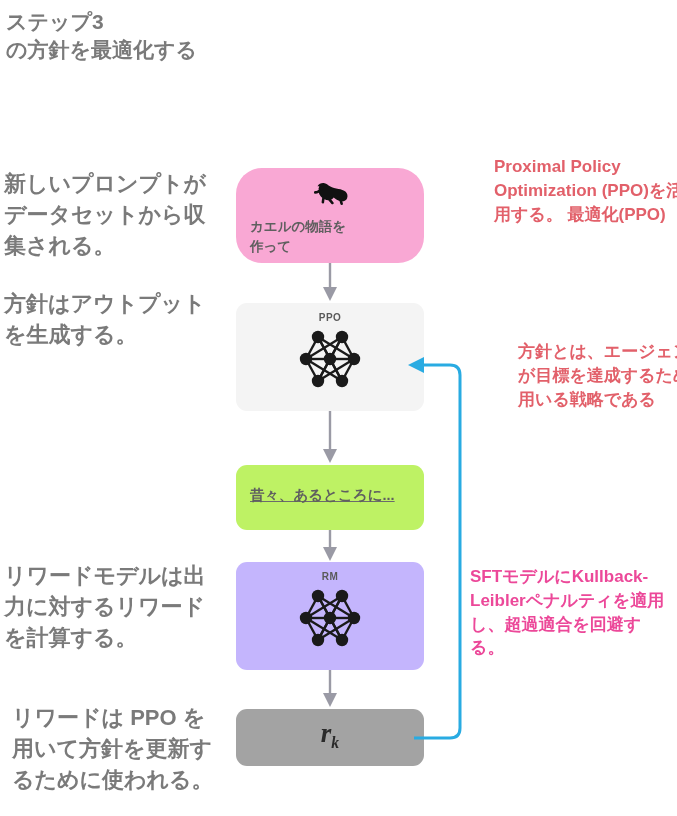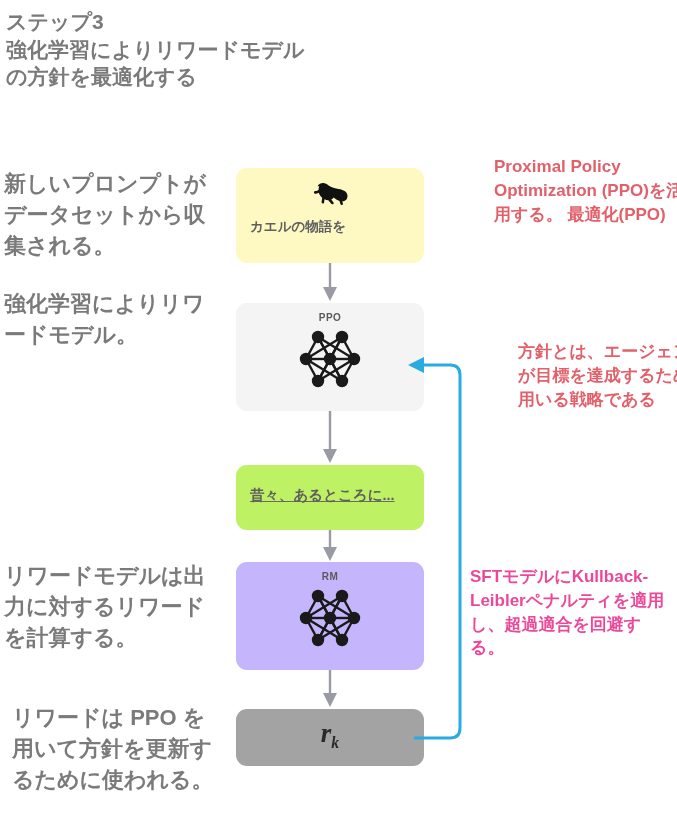--- a/index.html
+++ b/index.html
@@ -150,42 +150,42 @@
     width: 90px;
     height: 420px;
     pointer-events: none;
   }
 </style>
 </head>
 <body>
 
 <div id="title-block">
   <div class="tline">ステップ3</div>
-  <div class="tline">強化学習によりリワードモデル</div>
   <div class="tline">の方針を最適化する</div>
 </div>
 
 <div class="left-note" id="left-note-1">新しいプロンプトがデータセットから収集される。</div>
-<div class="left-note" id="left-note-2">強化学習によりリワードモデル。</div>
+<div class="left-note" id="left-note-2">方針はアウトプットを生成する。</div>
 <div class="left-note" id="left-note-3">リワードモデルは出力に対するリワードを計算する。</div>
 <div class="left-note" id="left-note-4">リワードは PPO を用いて方針を更新するために使われる。</div>
 
 <div class="red-note" id="red-note-1" style="color: rgb(226, 96, 106);">Proximal Policy Optimization (PPO)を活用する。 最適化(PPO)</div>
 <div class="red-note" id="red-note-2" style="color: rgb(226, 96, 106); margin-left: 48px;">方針とは、エージェントが目標を達成するために用いる戦略である</div>
 <div class="red-note" id="red-note-3" style="color: #ec4899;">SFTモデルにKullback-Leiblerペナルティを適用し、超過適合を回避する。</div>
 
-<div class="node-box" id="box-prompt" style="background: #fef9c3;">
+<div class="node-box" id="box-prompt" style="background: #f9a8d4; border-radius: 26px;">
   <div class="frog-wrap">
     <svg width="44" height="30" viewBox="0 0 44 30" aria-hidden="true">
       <path fill="#111111" d="M9.5 6.2c1.5-2.6 4.4-3.6 7.1-3.0 2.1 0.5 3.6 1.9 5.3 3.1 2.6 1.8 5.6 2.1 8.6 2.6 2.6 0.4 5.3 1.0 7.2 2.9 1.7 1.7 2.3 4.3 1.4 6.5-0.5 1.3-1.6 2.3-2.9 2.8-0.6 0.2-1.3 0.3-1.9 0.2l0.6 2.1c0.2 0.7-0.2 1.4-0.9 1.6-0.7 0.2-1.4-0.2-1.6-0.9l-0.9-3.2c-2.2-0.5-4.2-1.7-5.8-3.3-0.6 0.9-1.5 1.6-2.5 2.0l2.2 2.6c0.5 0.5 0.4 1.3-0.1 1.8-0.5 0.5-1.3 0.4-1.8-0.1l-3.2-3.7c-1.3 0.0-2.6-0.3-3.8-0.9l-0.4 3.1c-0.1 0.7-0.7 1.2-1.4 1.1-0.7-0.1-1.2-0.7-1.1-1.4l0.6-4.3c-1.6-1.3-2.8-3.0-3.4-5.0-1.1 0.6-2.3 0.9-3.5 0.9-0.7 0-1.3-0.6-1.3-1.3 0-0.7 0.6-1.3 1.3-1.3 1.3 0 2.5-0.5 3.4-1.4-0.1-1.2 0.1-2.4 0.6-3.5z"></path>
       <ellipse cx="13.2" cy="8.2" rx="2.3" ry="2.0" fill="#111111"></ellipse>
     </svg>
   </div>
   <div class="prompt-text">
     <div>カエルの物語を</div>
+    <div>作って</div>
   </div>
 </div>
 
 <svg class="connector" id="conn-1" viewBox="0 0 188 40">
   <line x1="94" y1="0" x2="94" y2="26" stroke="#9a9aa5" stroke-width="2.4"></line>
   <polygon points="87,24 101,24 94,38" fill="#9a9aa5"></polygon>
 </svg>
 
 <div class="node-box" id="box-ppo" style="background: rgb(244, 244, 244);">
   <div class="net-label">PPO</div>

